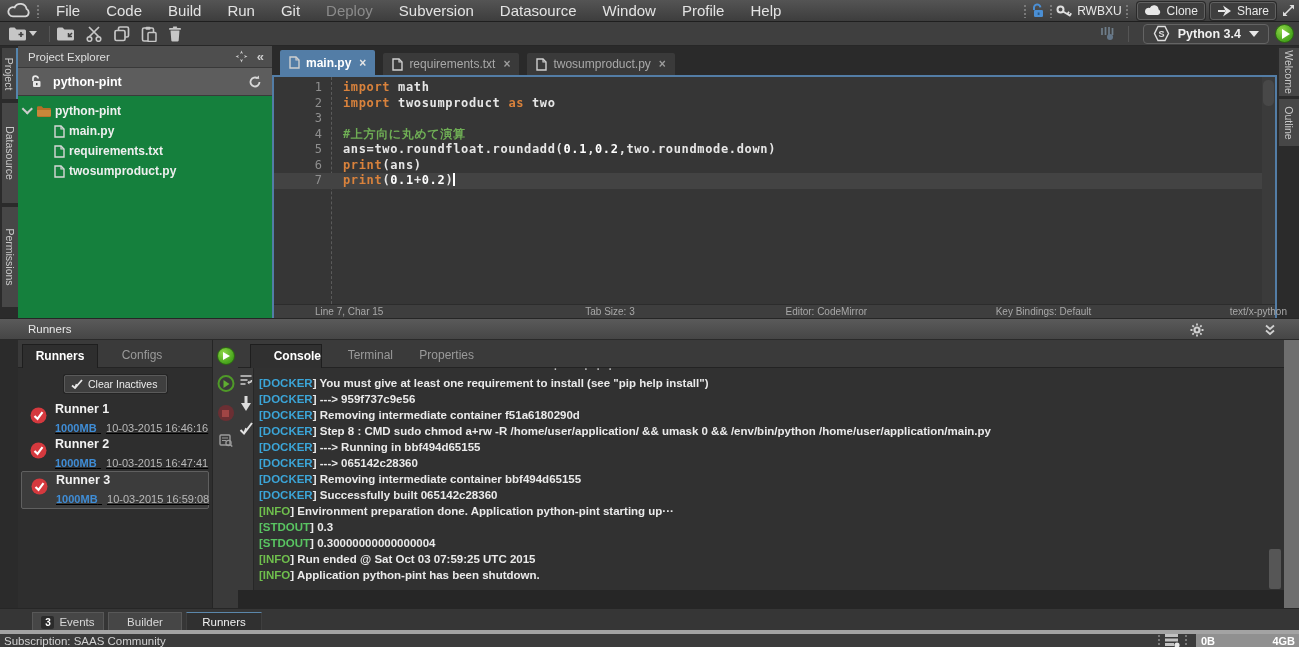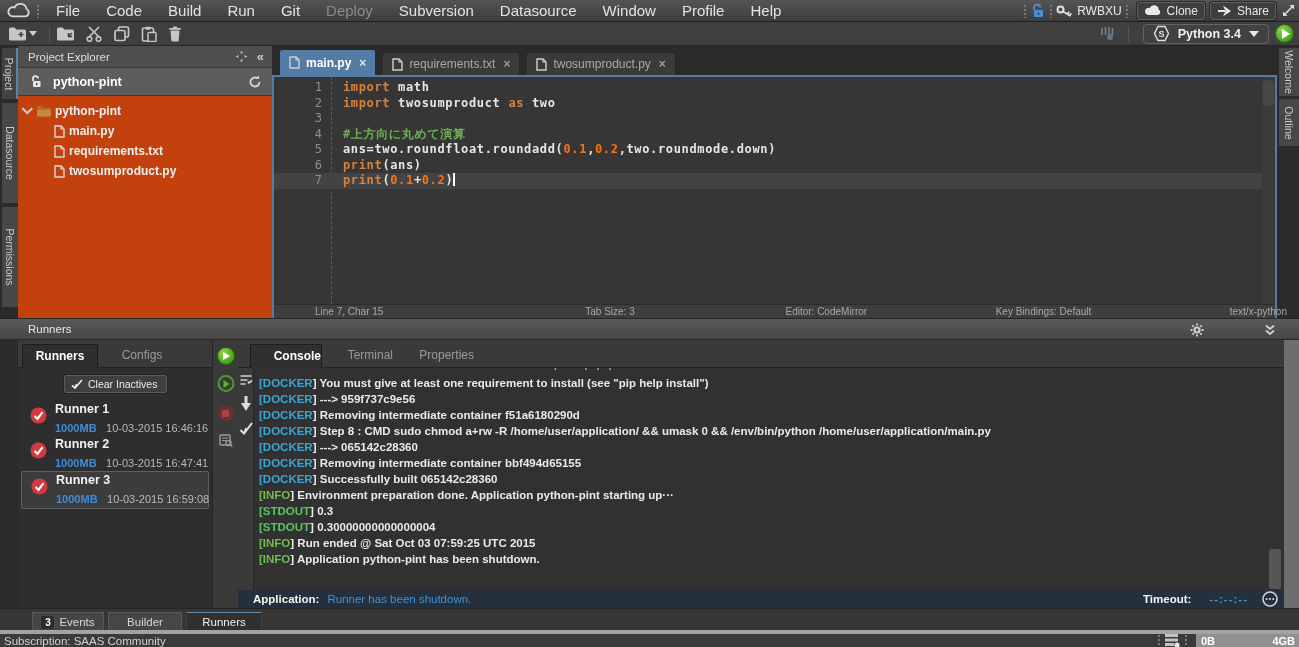--- a/index.html
+++ b/index.html
@@ -55,21 +55,21 @@
   .lstrip .vtab:nth-of-type(3) { top:161px; height:100px; }
   .rstrip .vtab:nth-of-type(1) { top:2px; height:48px; }
   .rstrip .vtab:nth-of-type(2) { top:53px; height:47px; }
   .vtab span { position:absolute; top:50%; left:50%; transform:translate(-50%,-50%) rotate(90deg);
     white-space:nowrap; color:#c9c9c9; font-size:10.5px; }
   .vtab.active { border-right:2px solid #5585ae; background:#424242; }
   .rstrip { position:absolute; left:1277px; top:0; width:22px; height:272px; background:#2b2b2b; }
   .rstrip .vtab { left:2px; width:20px; border-radius:0 0 0 0; }
 
   
-  .explorer { position:absolute; left:18px; top:0; width:254px; height:272px; background:#c2410c; }
+  .explorer { position:absolute; left:18px; top:0; width:254px; height:272px; background:#15803d; }
   .exp-header { height:22px; background:#4e4e4e; border-bottom:1px solid #393939;
     display:flex; align-items:center; }
   .exp-title { color:#dedede; font-size:11.5px; margin-left:10px; flex:1; }
   .exp-header .hic { margin-right:9px; color:#c9c9c9; }
   .chev-ll { color:#cfcfcf; font-size:13px; font-weight:bold; letter-spacing:-2px; margin-right:10px; line-height:10px; }
   .proj-row { height:28px; background:#5d5d5d; border-bottom:1px solid #3a3a3a;
     display:flex; align-items:center; }
   .proj-row .plock { margin-left:12px; }
   .proj-name { color:#fff; font-size:12.5px; font-weight:bold; margin-left:10px; flex:1; }
   .refresh-ic { margin-right:10px; }
@@ -97,21 +97,21 @@
     border-left:2px solid #537da6; border-right:2px solid #537da6; }
   .edbody { position:absolute; left:0; top:0; right:0; bottom:14px; background:#363636;
     border-top:2px solid #537da6; overflow:hidden; }
   .gutter-sep { position:absolute; left:57px; top:0; bottom:0; border-left:1px dashed #5a5a5a; }
   .codelines { position:absolute; left:0; top:3px; right:0;
     font-family:"DejaVu Sans Mono", monospace; font-size:12px; line-height:15.5px; font-weight:bold; }
   .cline { position:relative; height:15.5px; }
   .cline.active { background:#434343; }
   .lnum { position:absolute; left:0; top:0; width:48px; text-align:right; color:#8f8f8f; font-weight:normal; }
   .ctext { position:absolute; left:69px; top:0; letter-spacing:0.65px; white-space:pre; }
-  .tok-kw { color:#d9823c; } .tok-pl { color:#e6e6e6; } .tok-cm { color:#6fae55; } .tok-num { color:#f97316; }
+  .tok-kw { color:#d9823c; } .tok-pl { color:#e6e6e6; } .tok-cm { color:#6fae55; } .tok-num { color:#ffffff; }
   .cursor { display:inline-block; width:2px; height:13px; background:#fff; vertical-align:-2px; }
   .ed-scroll { position:absolute; top:0; right:0; bottom:0; width:13px; background:#3b3b3b; }
   .ed-thumb { position:absolute; top:3px; right:1px; width:11px; height:26px; background:#484848; border-radius:5px; }
   .edstatus { position:absolute; left:0; bottom:0; width:100%; height:14px; background:#3e3e3e;
     border-top:1px solid #2c2c2c; }
   .edstatus span { position:absolute; top:1px; font-size:10px; color:#a8a8a8; white-space:nowrap;margin-left:36px; }
   .st-pos { left:5px; } .st-tab { left:27.5%; } .st-ed { left:47.5%; } .st-key { left:68.5%; }
   .st-mime { right:-12px; }
 
   
@@ -132,21 +132,21 @@
   .rl-tab.t2 { left:96px; width:56px; color:#9a9a9a; }
   .clear-btn { position:absolute; left:46px; top:35px; height:18px; padding:0 9px 0 6px;
     background:#3f3f3f; border:1px solid #5a5a5a; box-shadow:0 0 0 1px #242424; border-radius:2px;
     display:flex; align-items:center; }
   .clear-btn span { color:#ececec; font-size:10.5px; margin-left:5px; }
   .runner-list { position:absolute; left:0; top:61px; width:194px; }
   .runner-item { position:relative; height:35px; margin:0 3px; }
   .runner-item.selected { background:#3c3c3c; border:1px solid #606060; border-radius:2px; height:38px; }
   .ri-status { position:absolute; left:9px; top:6px; }
   .ri-title { position:absolute; left:34px; top:1px; color:#f2f2f2; font-size:12.5px; font-weight:bold; }
-  .ri-sub { position:absolute; left:34px; top:17px; white-space:nowrap; }
+  .ri-sub { position:absolute; left:34px; top:17px; white-space:nowrap;text-decoration:underline; }
   .ri-ram { color:#3f8dd6; font-size:11px; font-weight:bold; }
   .ri-date { color:#b9b9b9; font-size:11px; margin-left:5px; }
 
   .run-btncol { position:absolute; left:212px; top:0; width:26px; height:268px; background:#3a3a3a;
     border-left:1px solid #252525; }
   .rbtn { position:absolute; left:50%; transform:translateX(-50%); }
   .rbtn-play { top:7px; width:18px; height:18px; border-radius:50%;
     background:radial-gradient(circle at 35% 30%, #8fd549, #47a41c 70%); border:1px solid #2c6a10;
     display:flex; align-items:center; justify-content:center; }
   .rbtn-play .tri { width:0; height:0; border-left:7px solid #fff; border-top:4.5px solid transparent;
@@ -682,53 +682,40 @@
               </div>
 
               <div class="log-line"><span class="tag-docker">[DOCKER</span><span class="rbr">]</span><span class="msg"> </span><span class="msg">You must give at least one requirement to install (see "pip help install")</span></div>
 
               <div class="log-line"><span class="tag-docker">[DOCKER</span><span class="rbr">]</span><span class="msg"> </span><span class="msg">---&gt; 959f737c9e56</span></div>
 
               <div class="log-line"><span class="tag-docker">[DOCKER</span><span class="rbr">]</span><span class="msg"> </span><span class="msg">Removing intermediate container f51a6180290d</span></div>
 
               <div class="log-line"><span class="tag-docker">[DOCKER</span><span class="rbr">]</span><span class="msg"> </span><span class="msg">Step 8 : CMD sudo chmod a+rw -R /home/user/application/ &amp;&amp; umask 0 &amp;&amp; /env/bin/python /home/user/application/main.py</span></div>
 
+              <div class="log-line"><span class="tag-docker">[DOCKER</span><span class="rbr">]</span><span class="msg"> </span><span class="msg">---&gt; Running in bbf494d65155</span></div>
 
               <div class="log-line"><span class="tag-docker">[DOCKER</span><span class="rbr">]</span><span class="msg"> </span><span class="msg">---&gt; 065142c28360</span></div>
 
               <div class="log-line"><span class="tag-docker">[DOCKER</span><span class="rbr">]</span><span class="msg"> </span><span class="msg">Removing intermediate container bbf494d65155</span></div>
 
               <div class="log-line"><span class="tag-docker">[DOCKER</span><span class="rbr">]</span><span class="msg"> </span><span class="msg">Successfully built 065142c28360</span></div>
 
               <div class="log-line"><span class="tag-info">[INFO</span><span class="rbr">]</span><span class="msg"> </span><span class="msg">Environment preparation done. Application python-pint starting up···</span></div>
 
               <div class="log-line"><span class="tag-stdout">[STDOUT</span><span class="rbr">]</span><span class="msg"> </span><span class="msg">0.3</span></div>
 
               <div class="log-line"><span class="tag-stdout">[STDOUT</span><span class="rbr">]</span><span class="msg"> </span><span class="msg">0.30000000000000004</span></div>
 
               <div class="log-line"><span class="tag-info">[INFO</span><span class="rbr">]</span><span class="msg"> </span><span class="msg">Run ended @ Sat Oct 03 07:59:25 UTC 2015</span></div>
 
               <div class="log-line"><span class="tag-info">[INFO</span><span class="rbr">]</span><span class="msg"> </span><span class="msg">Application python-pint has been shutdown.</span></div>
 
           </div>
           <div class="clog-thumb"></div>
-        </div>
-        <div class="appbar">
-          <span class="al">Application:</span>
-          <span class="astat">Runner has been shutdown.</span>
-          <span class="tl">Timeout:</span>
-          <span class="tv">--:--:--</span>
-          <span class="tic">
-            <svg width="16" height="16" viewBox="0 0 16 16">
-                <circle cx="8" cy="8" r="7" fill="none" stroke="#cfd4d8" stroke-width="1.6"></circle>
-                <circle cx="4.7" cy="8" r="1.1" fill="#cfd4d8"></circle>
-                <circle cx="8" cy="8" r="1.1" fill="#cfd4d8"></circle>
-                <circle cx="11.3" cy="8" r="1.1" fill="#cfd4d8"></circle>
-              </svg>
-          </span>
         </div>
       </div>
 
       <div class="run-rstrip"></div>
     </div>
   </div>
 
   <div class="bottomtabs">
     <div class="btab t1">
       <span class="ev-badge">3</span>

